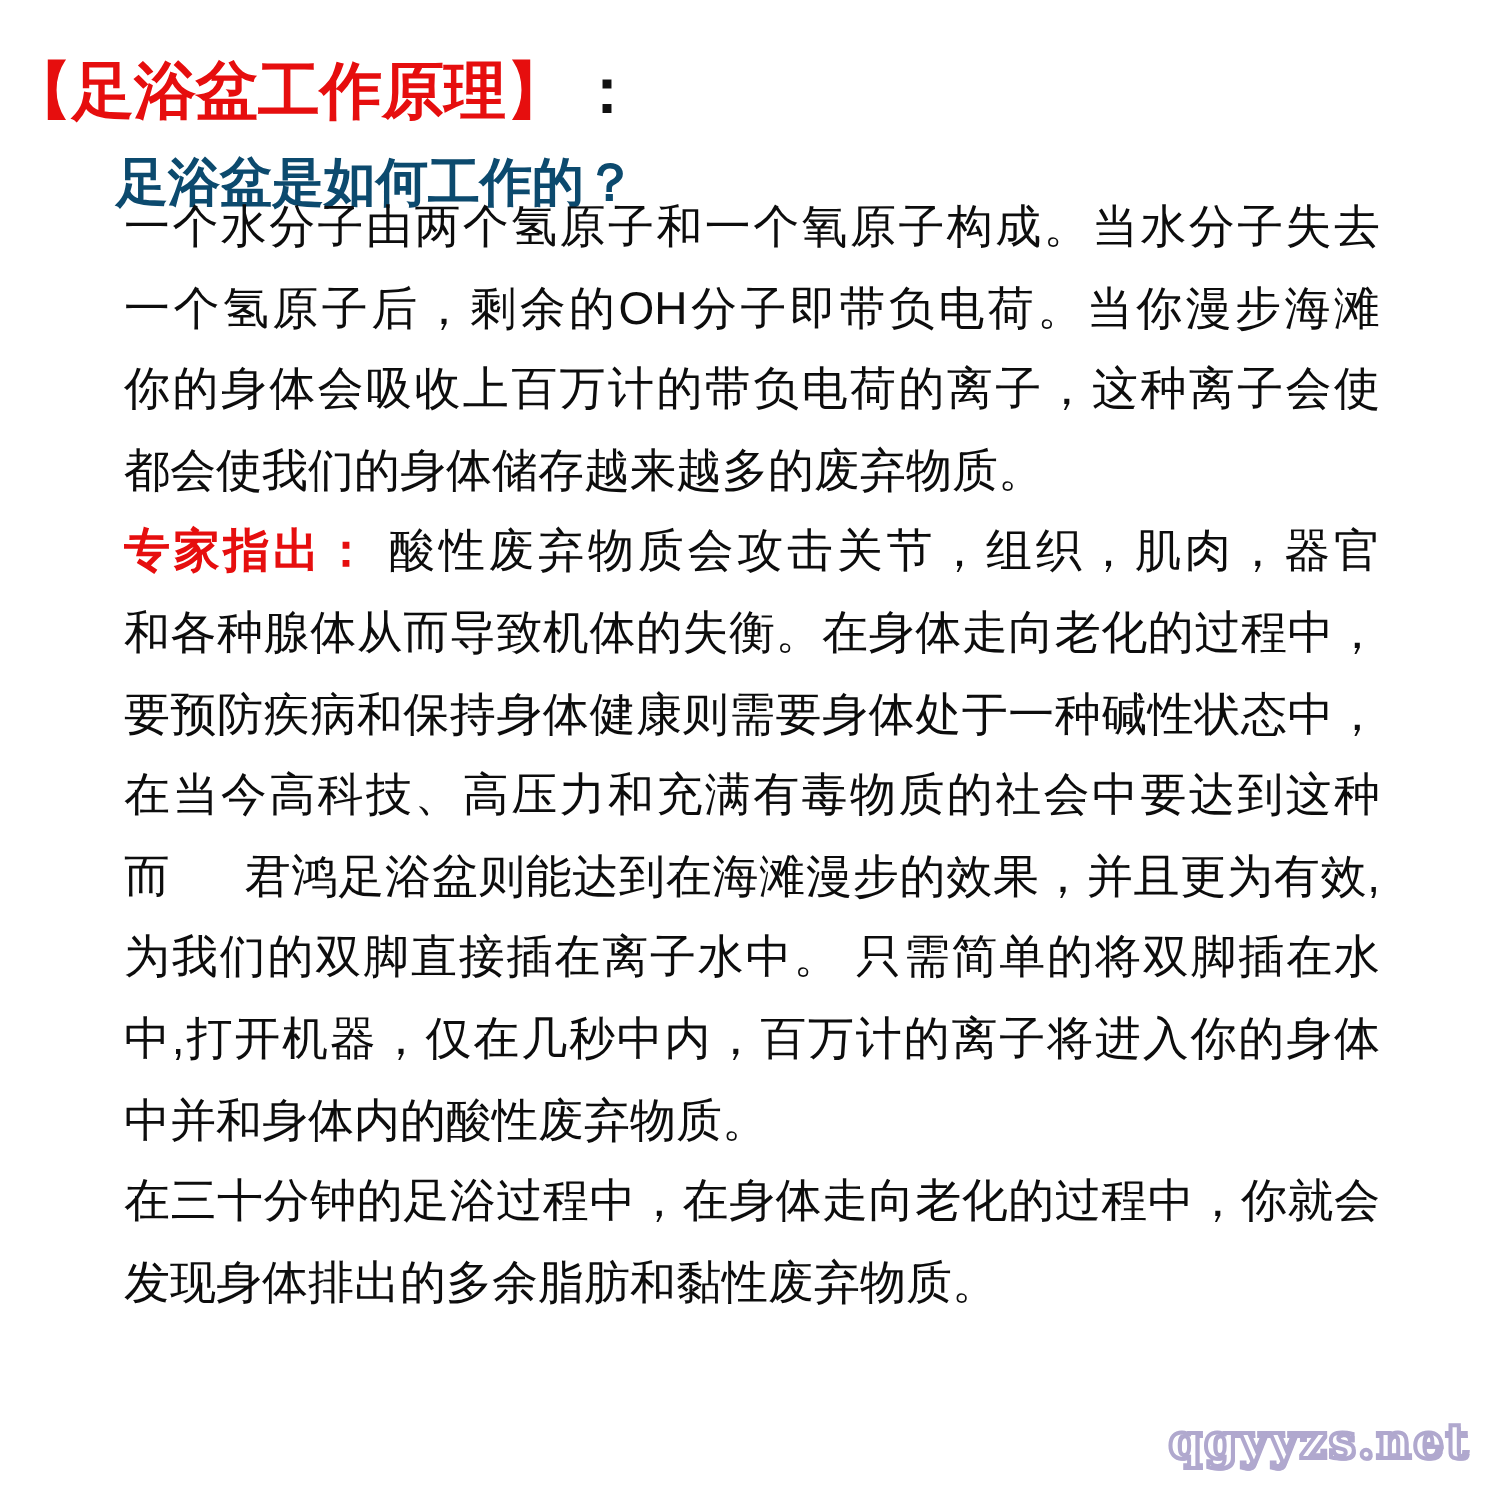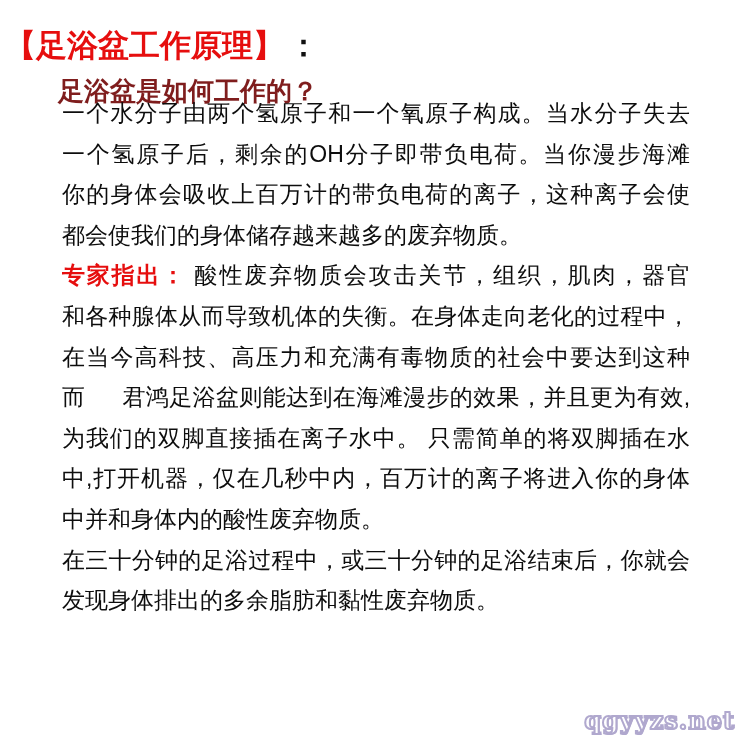--- a/index.html
+++ b/index.html
@@ -26,21 +26,21 @@
   .title .red-title { color: var(--accent-red, #e60e0e); }
   .title .title-colon { color: #111111; margin-left: 4px; }
 
   .heading {
     position: absolute;
     top: 52px;
     left: 58px;
     font-size: 26px;
     line-height: 34px;
     font-weight: bold;
-    color: #7f1d1d;
+    color: #0c4a6e;
     white-space: nowrap;
   }
 
   .body-text {
     position: absolute;
     top: 93px;
     left: 62px;
     width: 628px;
     font-size: 23px;
     color: #0d0d0d;
@@ -91,24 +91,25 @@
 
   <h2 class="heading">足浴盆是如何工作的？</h2>
 
   <div class="body-text">
       <div class="line"><span>一个水分子由两个氢原子和一个氧原子构成。当水分子失去</span></div>
       <div class="line"><span>一个氢原子后，剩余的OH分子即带负电荷。当你漫步海滩时，</span></div>
       <div class="line"><span>你的身体会吸收上百万计的带负电荷的离子，这种离子会使</span></div>
       <div class="line last"><span>都会使我们的身体储存越来越多的废弃物质。</span></div>
       <div class="line"><span class="red-lead">专家指出：</span><span> 酸性废弃物质会攻击关节，组织，肌肉，器官</span></div>
       <div class="line"><span>和各种腺体从而导致机体的失衡。在身体走向老化的过程中，</span></div>
+      <div class="line"><span>要预防疾病和保持身体健康则需要身体处于一种碱性状态中，</span></div>
       <div class="line"><span>在当今高科技、高压力和充满有毒物质的社会中要达到这种</span></div>
       <div class="line"><span>而</span><span class="brand">君鸿</span><span>足浴盆则能达到在海滩漫步的效果，并且更为有效,因</span></div>
       <div class="line"><span>为我们的双脚直接插在离子水中。 只需简单的将双脚插在水</span></div>
       <div class="line"><span>中,打开机器，仅在几秒中内，百万计的离子将进入你的身体</span></div>
       <div class="line last"><span>中并和身体内的酸性废弃物质。</span></div>
-      <div class="line"><span>在三十分钟的足浴过程中，或三十分钟的足浴结束后，你就会</span></div>
+      <div class="line"><span>在三十分钟的足浴过程中，在身体走向老化的过程中，你就会</span></div>
       <div class="line last"><span>发现身体排出的多余脂肪和黏性废弃物质。</span></div>
     </div>
 
   <div class="watermark">qgyyzs.net</div>
 
 </div>
 
 </body></html>

